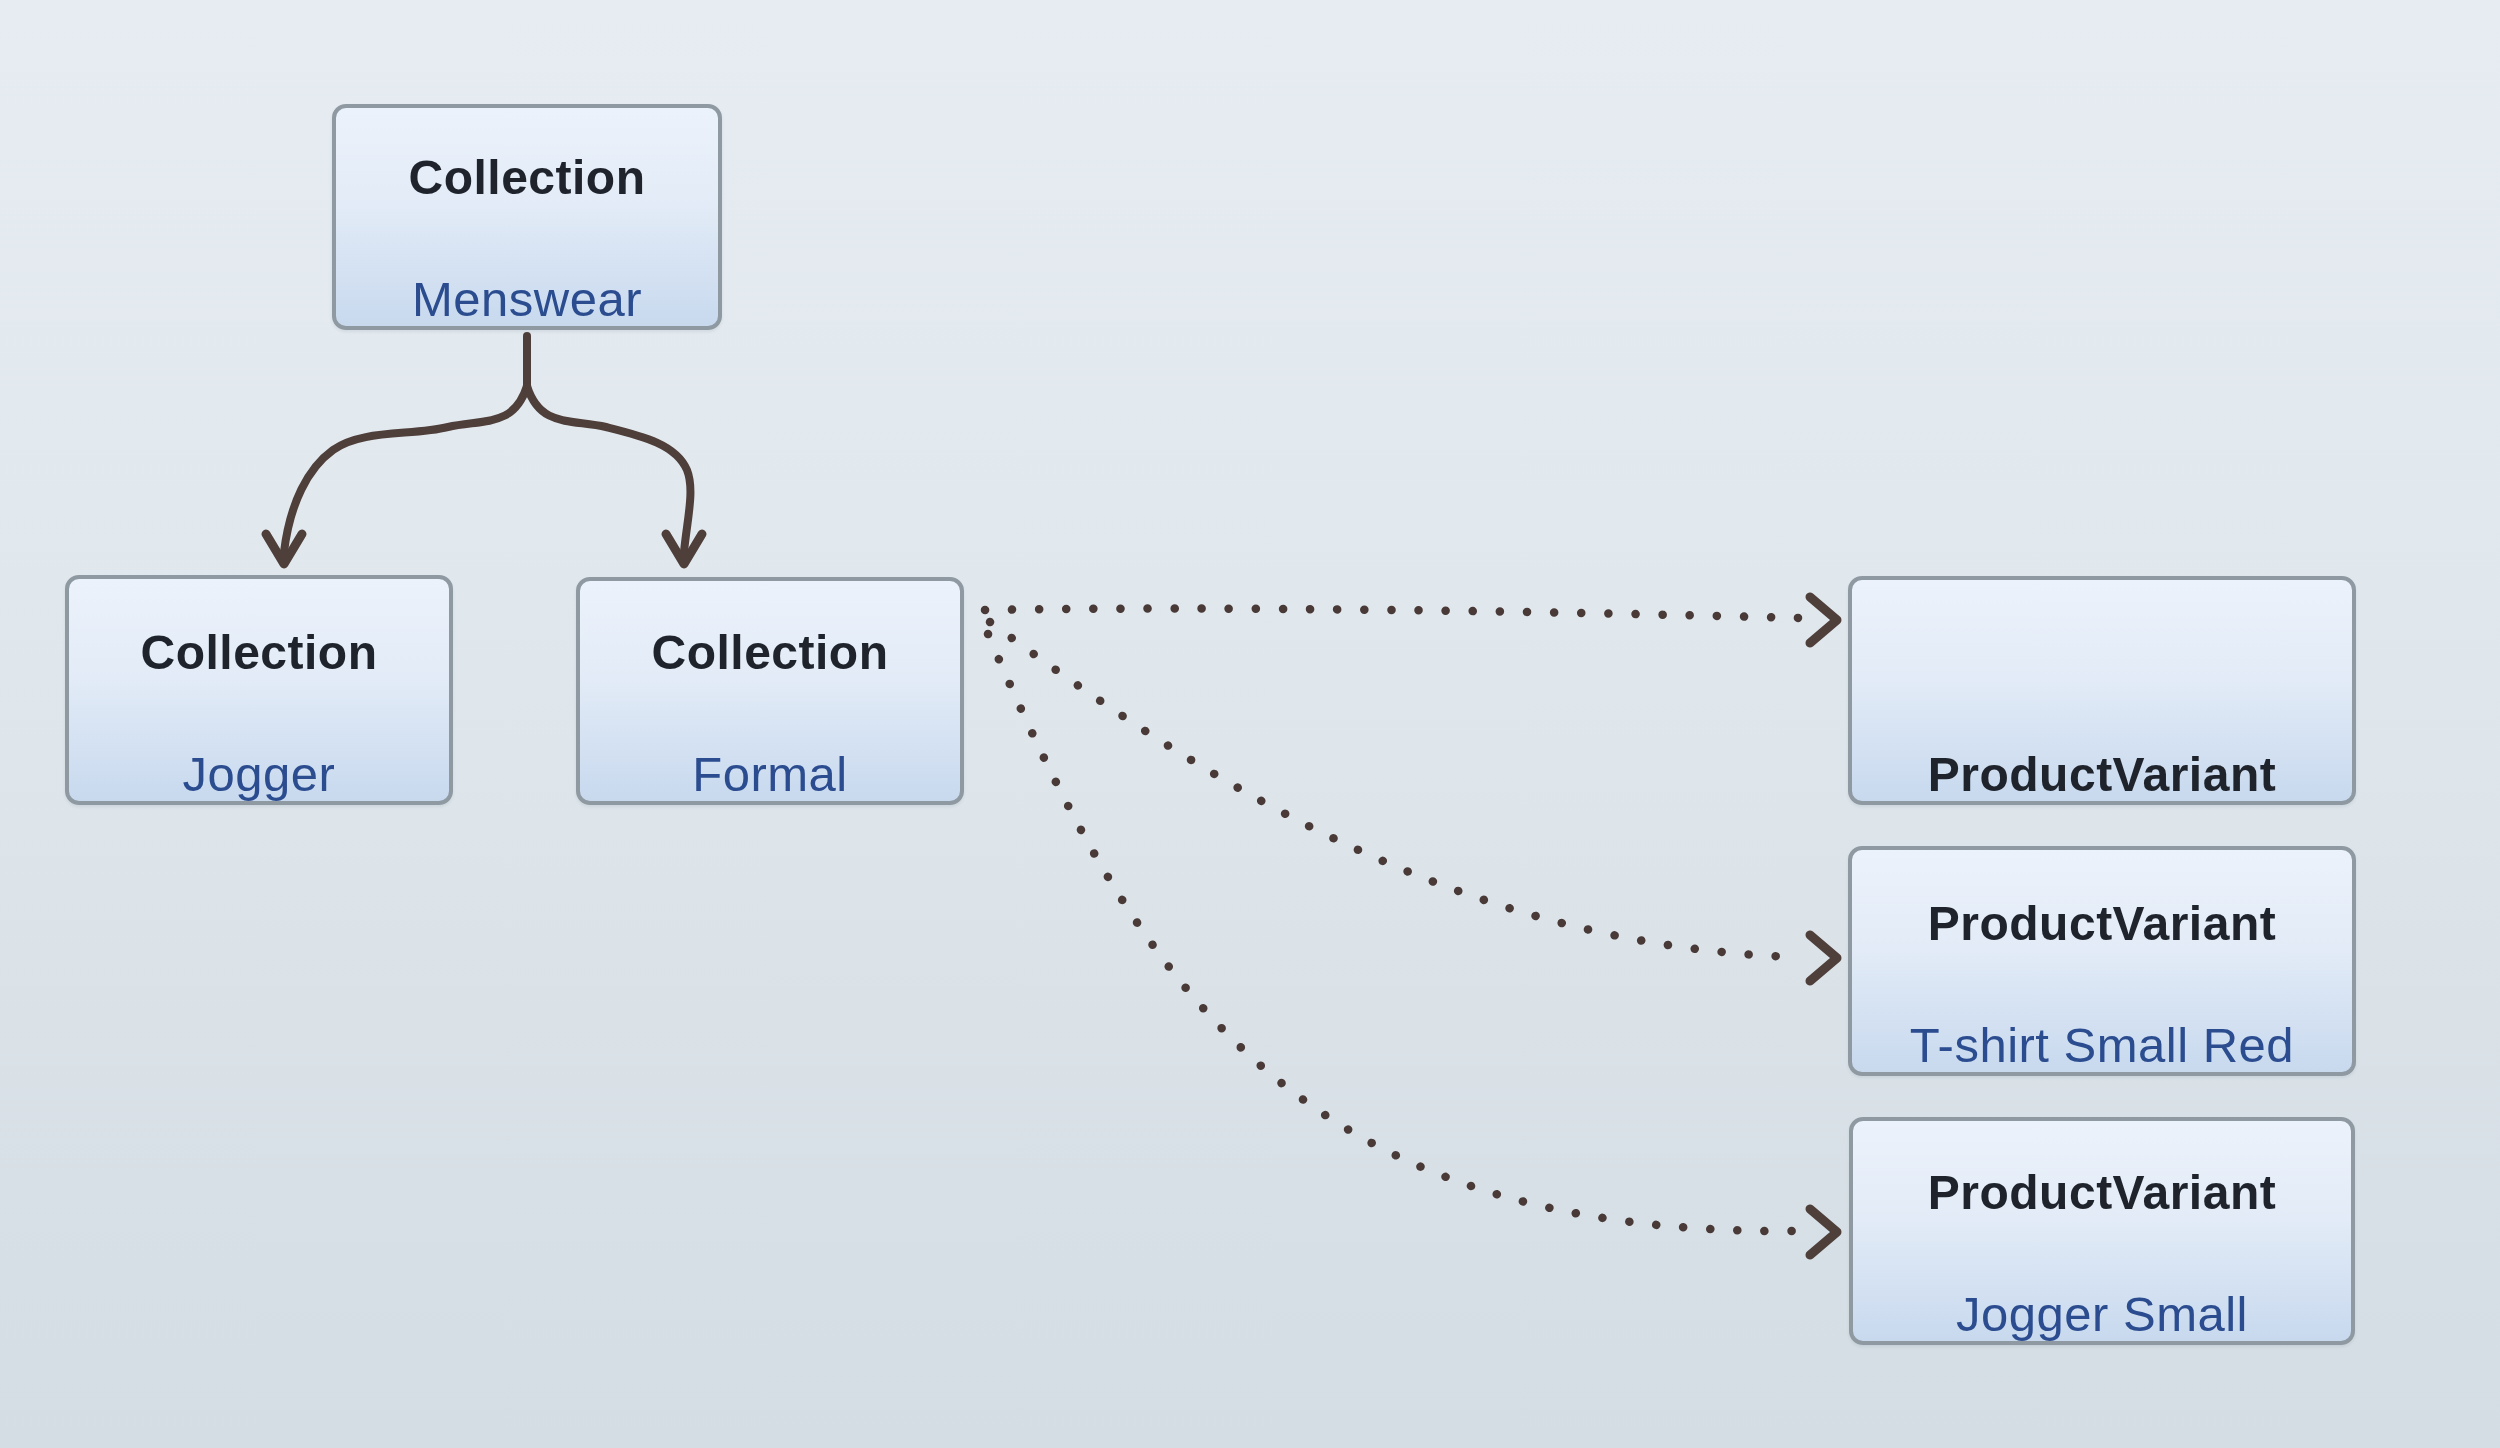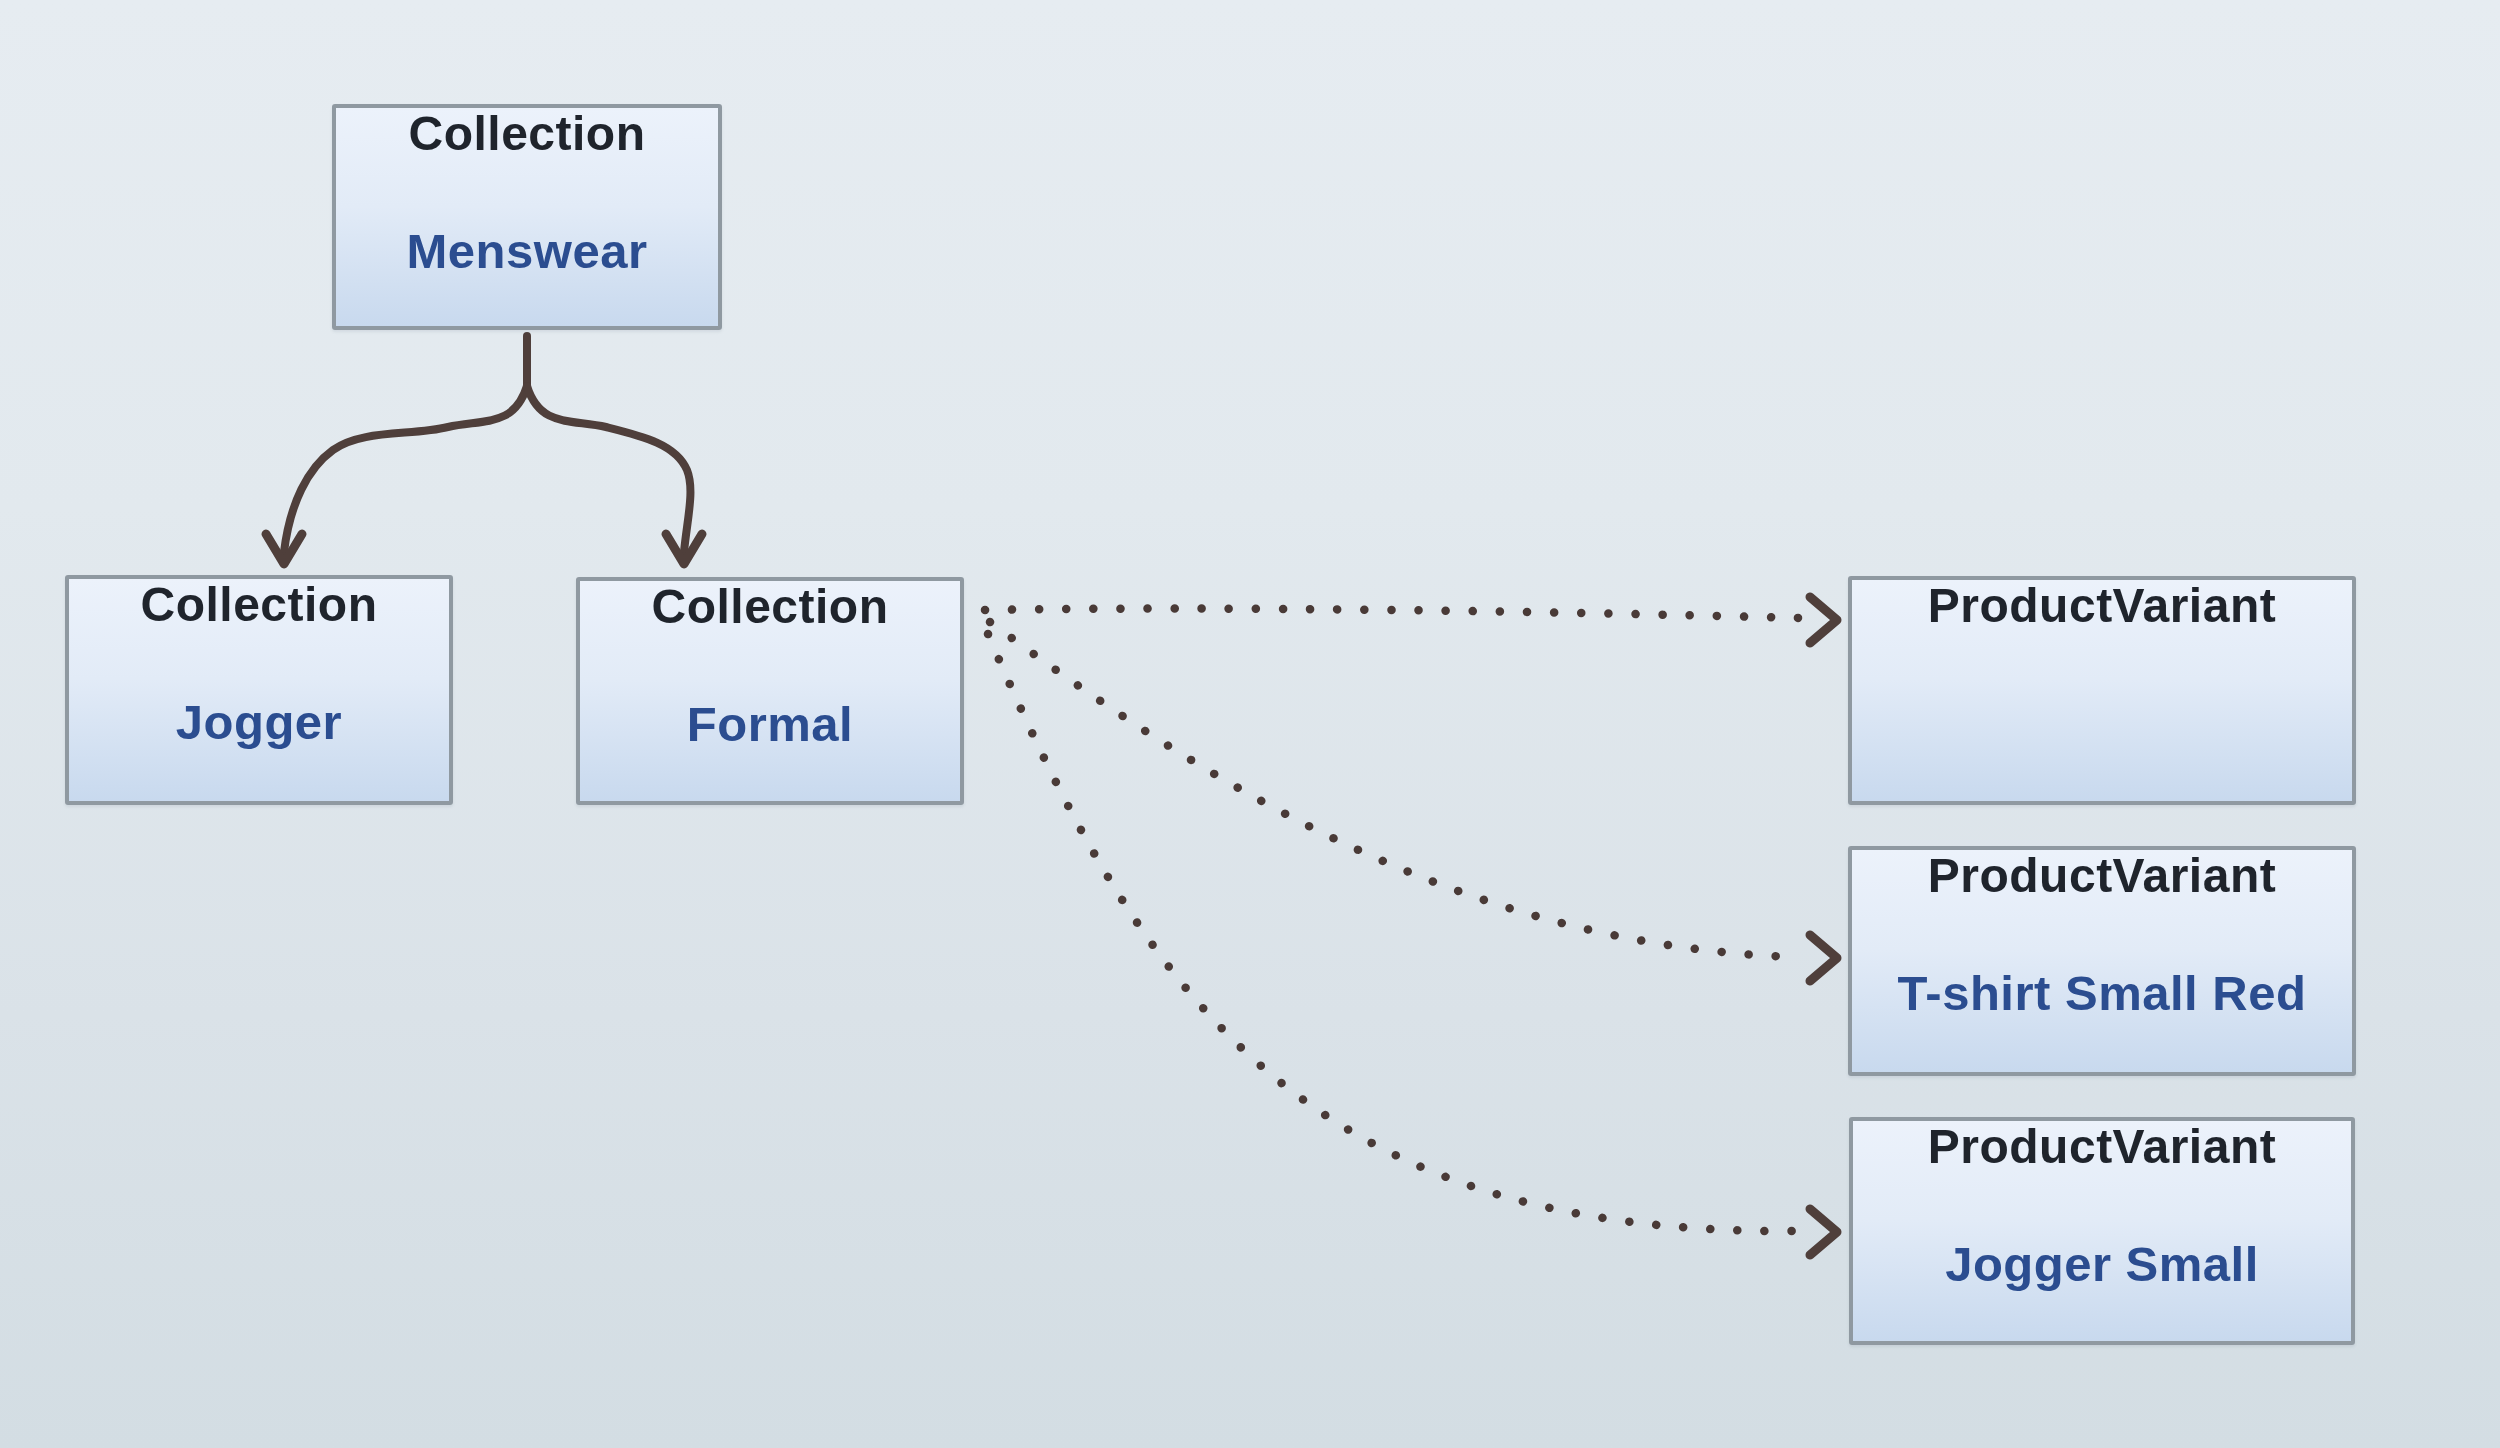--- a/index.html
+++ b/index.html
@@ -18,45 +18,44 @@
     position: absolute;
     left: 0; top: 0;
     width: 2500px; height: 1448px;
     z-index: 1;
   }
   .node {
     position: absolute;
     z-index: 2;
     box-sizing: border-box;
     border: 4px solid #8f99a1;
-    border-radius: 3px;
+    border-radius: 14px;
     background: linear-gradient(180deg, #ecf2fb 0%, #e2ebf7 45%, #c8d9ee 100%);
     display: flex;
     flex-direction: column;
     align-items: center;
-    justify-content: flex-start;
-    gap: 44px;
+    justify-content: flex-end;
+    gap: 68px;
     box-shadow: 0 2px 3px rgba(70,90,110,0.10);
   }
   .node .type {
     font-weight: bold;
     font-size: 48px;
     line-height: 52px;
     color: #1f242c;
     letter-spacing: 0.5px;
     white-space: nowrap;
   }
   .node .name {
-    font-weight: bold;
+    font-weight: normal;
     font-size: 49px;
     line-height: 54px;
     color: #2b4d90;
     letter-spacing: 0.5px;
     white-space: nowrap;
-    margin-top: 20px;
   }
   .solid-edge {
     stroke: #4f3f3b;
     stroke-width: 8;
     fill: none;
     stroke-linecap: round;
     stroke-linejoin: round;
   }
   .dotted-edge {
     stroke: #493a37;

